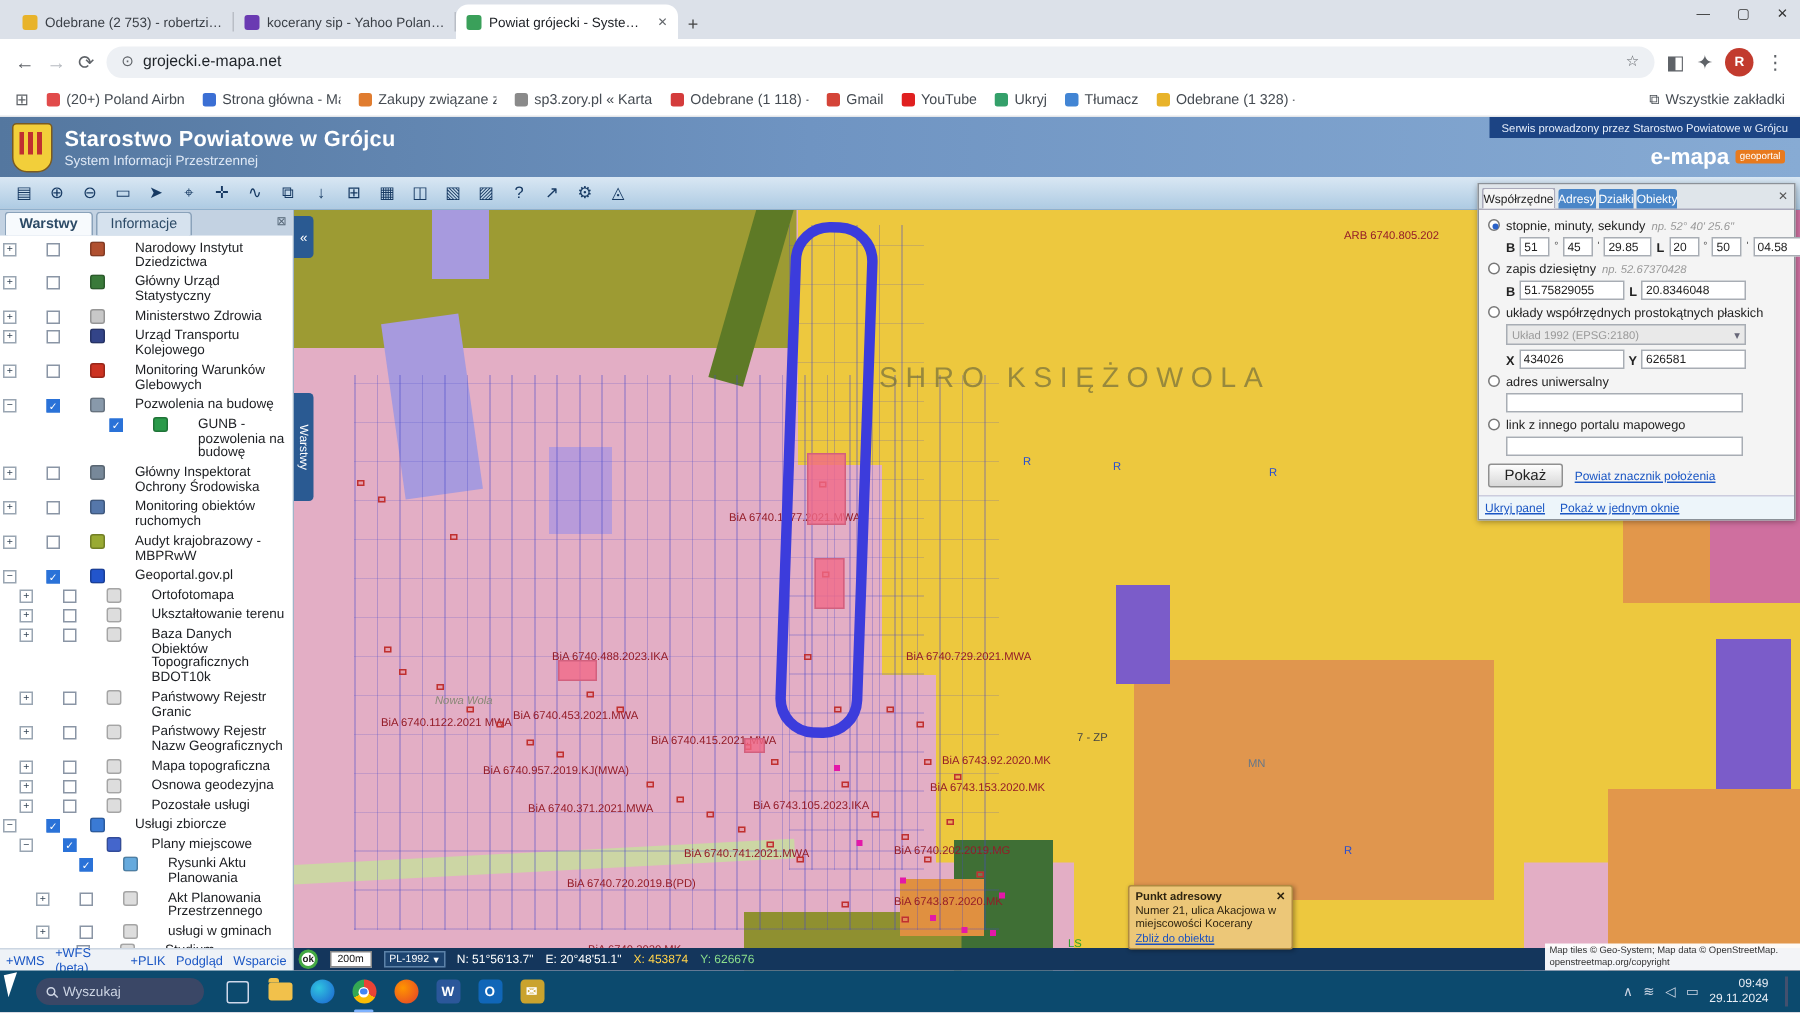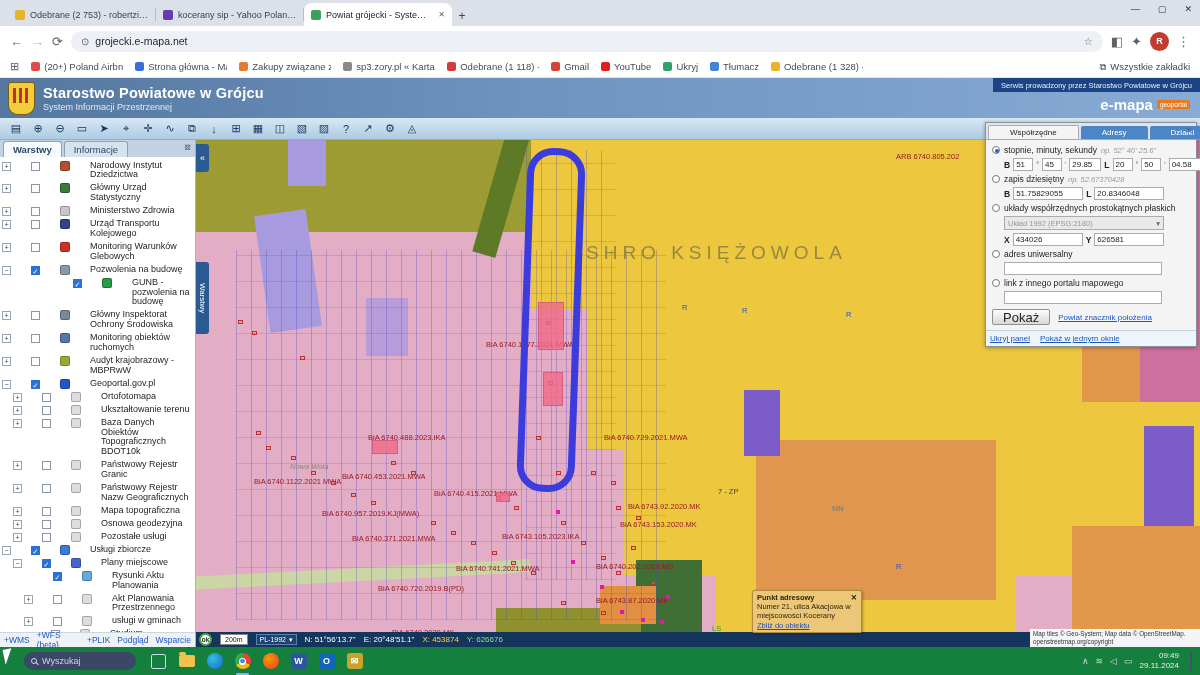--- a/index.html
+++ b/index.html
@@ -82,43 +82,43 @@
   .sbx{color:#ffd24a}.sby{color:#8ce08c}
   .attr{position:absolute;right:0;bottom:0;width:170px;background:rgba(255,255,255,.95);font-size:6.3px;color:#333;padding:1px 3px;line-height:1.25;z-index:25}
   .popup{position:absolute;left:556px;top:450px;width:110px;background:#ecc778;border:1px solid #b08a40;z-index:22;font-size:7.5px;color:#2e2410;padding:2px 4px;border-radius:2px;box-shadow:1px 1px 3px rgba(0,0,0,.3)}
   .popup .ph{display:flex;font-weight:bold}
   .popup .px{margin-left:auto}
   .popup .plink{color:#1a50c0;text-decoration:underline;margin-top:1px}
 
   
   .cpanel{position:absolute;right:3px;top:-18px;width:212px;background:#f4f4f4;border:1px solid #8b9198;box-shadow:0 1px 4px rgba(0,0,0,.35);z-index:50;font-size:8.5px;color:#222}
   .cp-tabs{display:flex;align-items:flex-end;background:#dfe5ea;padding:2px 2px 0;gap:2px;position:relative;border-bottom:1px solid #aab}
-  .cp-tab{font-size:8px;padding:2px 21px;background:#4a86c8;color:#fff;border-radius:2px 2px 0 0}
+  .cp-tab{font-size:8px;padding:2px 0;background:#4a86c8;color:#fff;border-radius:2px 2px 0 0}
   .cp-tab.active{background:#f4f4f4;color:#222;border:1px solid #aab;border-bottom:none}
   .cp-x{position:absolute;right:4px;top:3px;color:#555;font-size:8px}
   .cp-body{padding:5px 6px;display:flex;flex-direction:column;gap:3px}
   .rrow{display:flex;align-items:center;gap:4px}
   .radio{width:8px;height:8px;border:1px solid #777;border-radius:50%;background:#fff;flex:0 0 auto;position:relative}
   .radio.sel::after{content:"";position:absolute;left:1.5px;top:1.5px;width:4px;height:4px;border-radius:50%;background:#2a62c8}
   .hint{font-style:italic;color:#999;font-size:7.5px}
   .frow{display:flex;align-items:center;gap:3px;padding-left:12px}
   .flab{font-weight:bold}
   .ti{border:1px solid #a8adb4;background:#fff;height:13px;font-size:8px;padding:0 2px;font-family:"Liberation Sans",sans-serif;color:#222}
   .w20{width:20px}.w30{width:32px}.w70{width:70px}.w150{width:158px}
   .mark{font-size:7px;color:#555}
   .selbox{margin-left:12px;width:160px;height:14px;border:1px solid #a8adb4;background:#e9e9e9;color:#999;font-size:7.5px;display:flex;align-items:center;padding:0 3px}
   .selbox .car{margin-left:auto;color:#667}
   .btnrow{display:flex;align-items:center;gap:8px;margin-top:2px}
-  .btn{height:16px;padding:0 10px;background:linear-gradient(#fdfdfd,#d8d8d8);border:1px solid #909090;border-radius:2px;font-size:13px;color:#222;font-family:"Liberation Sans",sans-serif}
+  .btn{height:16px;padding:0 10px;background:linear-gradient(#fdfdfd,#d8d8d8);border:1px solid #909090;border-radius:2px;font-size:10px;color:#222;font-family:"Liberation Sans",sans-serif}
   .blink{color:#1a56c4;font-size:8px;text-decoration:underline}
   .cp-foot{display:flex;gap:10px;padding:3px 4px;background:rgba(236,244,250,.92);font-size:8px;color:#1a56c4;border-top:1px solid #ccd}
   .cp-foot span{text-decoration:underline}
 
   
-  .taskbar{height:28px;background:#15803d;display:flex;align-items:center;gap:8px;padding:0 8px;position:relative}
+  .taskbar{height:28px;background:#0c4a6e;display:flex;align-items:center;gap:8px;padding:0 8px;position:relative}
   .pointer{position:absolute;left:4px;top:2px;width:0;height:0;border-top:15px solid #fff;border-right:9px solid transparent;z-index:70;transform:rotate(-12deg)}
   .tsearch{width:112px;height:18px;background:#3a4766;border-radius:9px;display:flex;align-items:center;gap:5px;padding:0 7px;color:#cdd5e4;font-size:9px;margin-left:16px}
   .mag{width:6px;height:6px;border:1.2px solid #cdd5e4;border-radius:50%;position:relative;flex:0 0 auto}
   .mag::after{content:"";position:absolute;width:4px;height:1.2px;background:#cdd5e4;right:-3px;bottom:-1px;transform:rotate(45deg)}
   .tapps{display:flex;gap:7px;align-items:center;margin-left:4px}
   .tapp{width:21px;height:21px;display:flex;align-items:center;justify-content:center;position:relative;border-radius:4px}
   .tapp.active::after{content:"";position:absolute;bottom:-3px;left:4px;right:4px;height:2px;background:#7fb3ff;border-radius:1px}
   .shape-circle{width:16px;height:16px;border-radius:50%}
   .shape-square{width:16px;height:16px;border-radius:3px;color:#fff;font-size:9px;font-weight:bold;display:flex;align-items:center;justify-content:center}
   .shape-folder{width:16px;height:12px;background:#f2c14b;border-radius:2px;position:relative}

